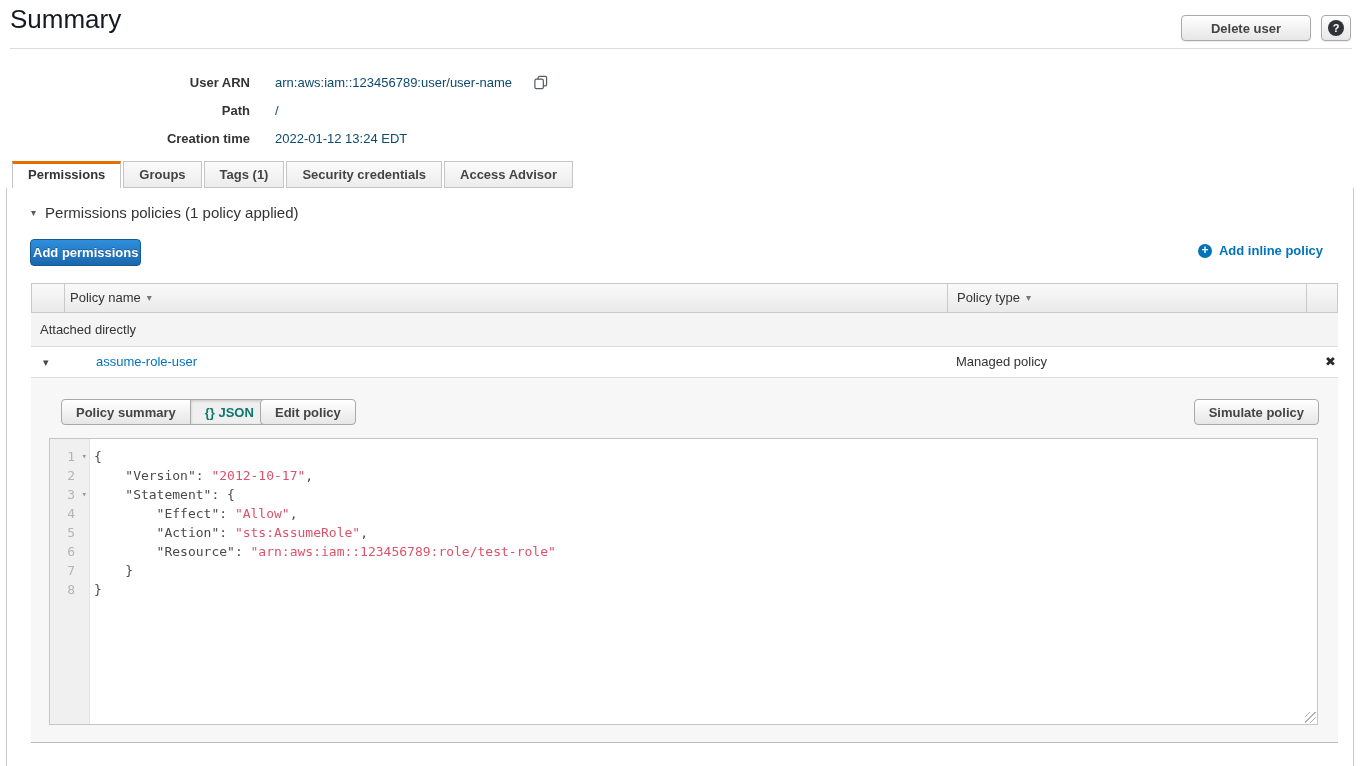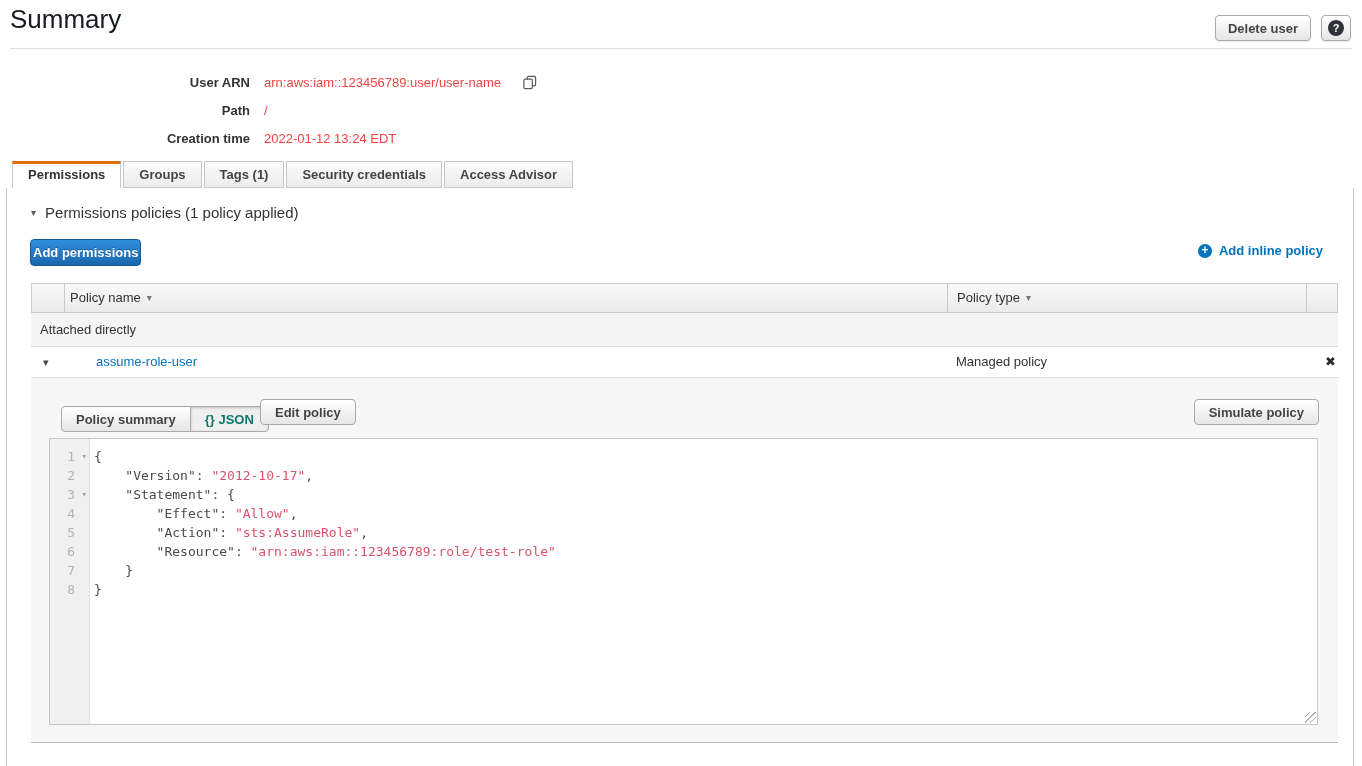--- a/index.html
+++ b/index.html
@@ -6,34 +6,34 @@
   html,body { margin:0; padding:0; background:#fff; }
   .page {
     position:relative; width:1362px; height:766px; background:#ffffff;
     font-family:"Liberation Sans","DejaVu Sans",sans-serif; color:#333; overflow:hidden;
   }
 
   
   .page-title { position:absolute; left:10px; top:4px; margin:0; font-size:26px; font-weight:500; color:#16191f; }
   .top-actions { position:absolute; top:15px; right:11px; display:flex; gap:10px; }
   .btn {
-    height:26px; padding:0 12px; font-family:inherit; font-size:13px; font-weight:bold; color:#444;
+    height:26px; padding:0 29px; font-family:inherit; font-size:13px; font-weight:bold; color:#444;
     background:linear-gradient(#ffffff,#e6e6e6); border:1px solid #a9a9a9; border-radius:4px;
     box-shadow:0 1px 1px rgba(0,0,0,.08); cursor:pointer; display:flex; align-items:center; justify-content:center;
   }
   .btn-help { width:30px; padding:0; }
   .help-circle { width:16px; height:16px; border-radius:50%; background:#2f3338; color:#fff;
     font-size:11px; font-weight:bold; display:flex; align-items:center; justify-content:center; }
   .divider { position:absolute; top:48px; left:10px; width:1342px; height:1px; background:#ddd; }
 
   
   .info { position:absolute; top:68px; left:0; }
   .info-row { display:flex; align-items:center; height:28px; }
   .info-label { width:250px; text-align:right; font-weight:bold; font-size:13px; color:#333; }
-  .info-value { margin-left:14px; font-size:13px; color:#ef4444; display:flex; align-items:center; gap:21px; }
+  .info-value { margin-left:25px; font-size:13px; color:#0c4a6e; display:flex; align-items:center; gap:21px; }
   .copy-icon { display:inline-flex; cursor:pointer; }
 
   
   .tabs { position:absolute; left:6px; top:161px; display:flex; align-items:flex-end;padding-left:6px; }
   .tab {
     height:27px; line-height:25px; padding:0 15px; background:linear-gradient(#fbfbfb,#ececec);
     border:1px solid #c5c5c5; font-size:13px; font-weight:bold; color:#444; margin-right:2px; cursor:pointer;
     white-space:nowrap;
   }
   .tab.active { background:#fff; border-top:3px solid #e17000; border-bottom:none; color:#333; line-height:21px; }
@@ -69,21 +69,21 @@
   .expand-caret { position:absolute; left:12px; top:0; line-height:30px; font-size:11px; color:#444; cursor:pointer; }
   .policy-link { position:absolute; left:65px; top:0; line-height:30px; font-size:13px; color:#0073bb;
     text-decoration:none; cursor:pointer; }
   .policy-type { position:absolute; left:925px; top:0; line-height:30px; font-size:13px; color:#333; }
   .remove-x { position:absolute; left:1283px; top:0; width:33px; line-height:30px; text-align:center;
     font-size:13px; font-weight:bold; color:#2b2b2b; cursor:pointer; }
 
   
   .t-expanded { position:relative; height:366px; background:#f7f7f7;
     border-top:1px solid #ddd; border-bottom:1px solid #b9b9b9; }
-  .view-group { position:absolute; left:18px; top:28px; display:flex;padding-left:12px; }
+  .view-group { position:absolute; left:18px; top:21px; display:flex;padding-left:12px; }
   .btn-view { height:26px; padding:0 14px; font-family:inherit; font-size:13px; font-weight:bold; color:#444;
     background:linear-gradient(#ffffff,#e6e6e6); border:1px solid #a9a9a9; cursor:pointer; }
   .btn-view.first { border-radius:4px 0 0 4px; }
   .btn-view.json-active { border-radius:0 4px 4px 0; margin-left:-1px; background:#efefef;
     box-shadow:inset 0 1px 3px rgba(0,0,0,.18); color:#0f766e; }
   .btn-edit { position:absolute; left:229px; top:21px; border-radius:4px; }
   .btn-simulate { position:absolute; right:19px; top:21px; border-radius:4px;margin-left:16px; }
 
   
   .editor { position:absolute; left:18px; top:60px; width:1269px; height:287px;

